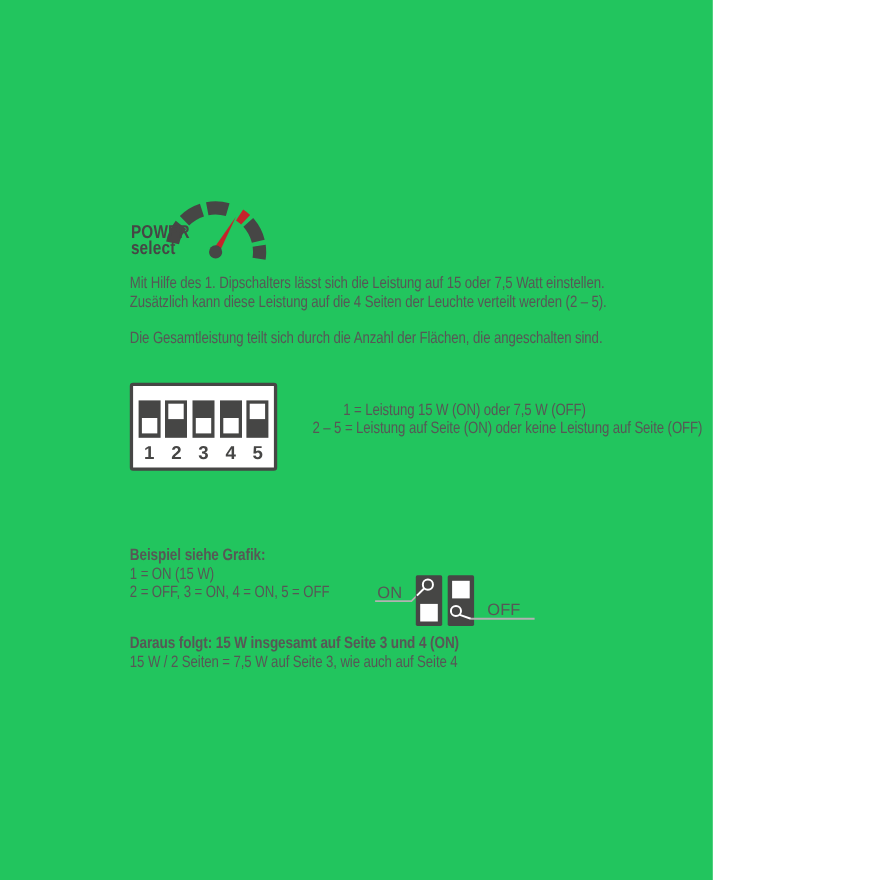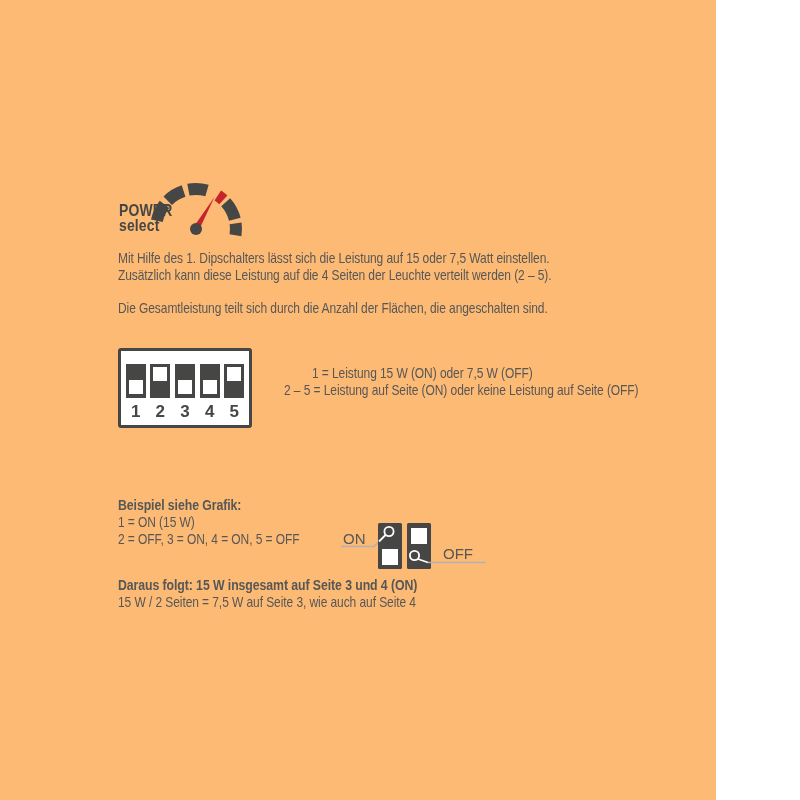--- a/index.html
+++ b/index.html
@@ -1,18 +1,18 @@
 <!DOCTYPE html>
 <html><head>
 <meta charset="utf-8">
 <style>
   * { margin:0; padding:0; box-sizing:border-box; }
   html,body { background:#ffffff; }
   .page {
-    position:relative; width:716px; height:800px; background:#fdba74;
+    position:relative; width:648px; height:800px; background:#22c55e;
     overflow:hidden; font-family:"Liberation Sans", sans-serif;
   }
   .t {
     position:absolute; font-size:15px; color:#575756; white-space:nowrap;
     transform:scaleX(0.80); transform-origin:0 0; letter-spacing:-0.1px;
   }
   .b { font-weight:bold; transform:scaleX(0.82); }
 
   
   .logo-text {

